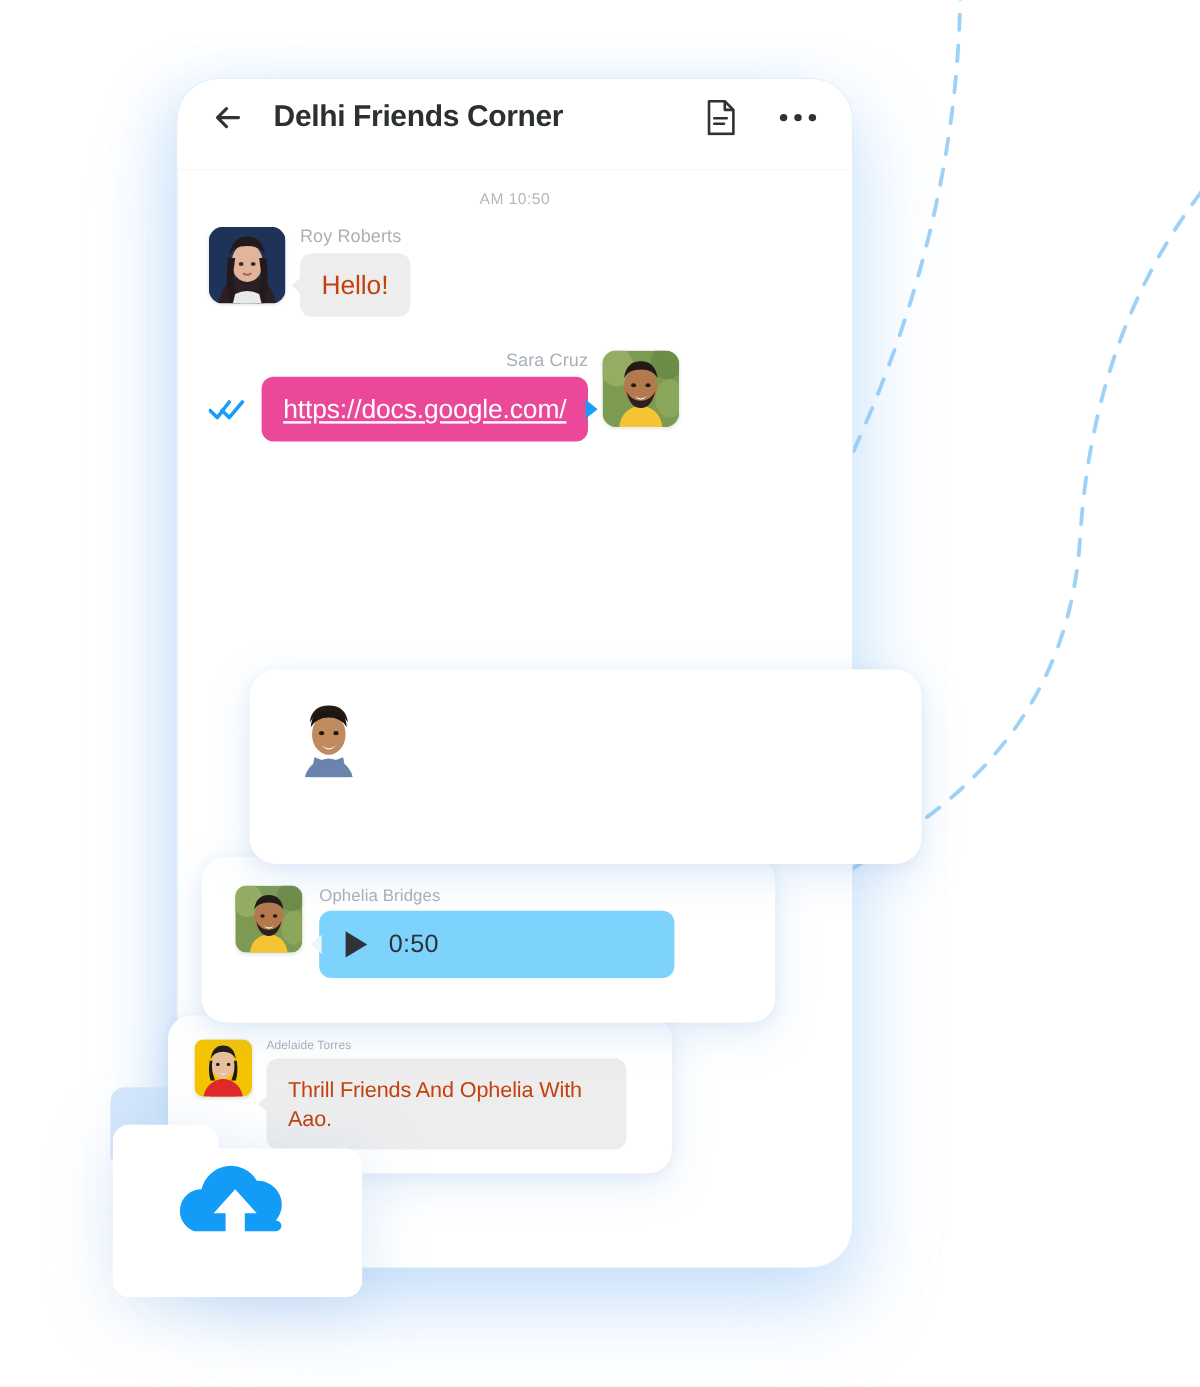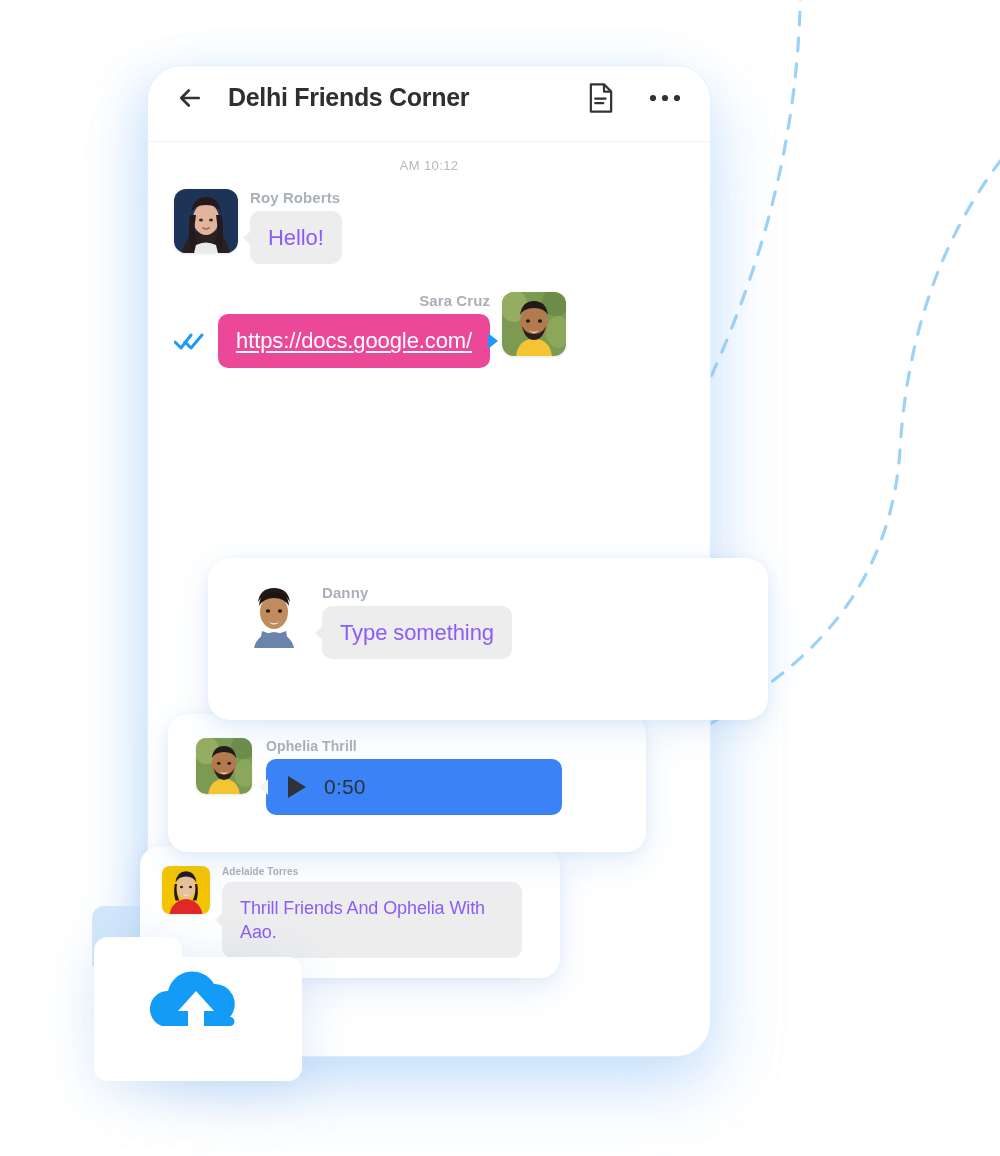--- a/index.html
+++ b/index.html
@@ -117,32 +117,32 @@
   }
   .avatar svg { display: block; width: 100%; height: 100%; }
 
   .msg-col { margin-left: 12px; max-width: 390px; }
   .msg-col.right { margin-left: 0; margin-right: 12px; text-align: right; }
 
   .sender {
     font-size: 15px;
     color: #a9b0b7;
     margin-bottom: 5px;
-    font-weight: 700;
+    font-weight: 400;
     letter-spacing: 0.1px;
   }
 
   .bubble {
     position: relative;
     display: inline-block;
     background: #ededee;
     border-radius: 10px;
     padding: 12px 18px;
     font-size: 22px;
-    color: #8b5cf6;
+    color: #c2410c;
     line-height: 1.34;
     text-align: left;
     letter-spacing: -0.1px;
   }
   .bubble.small { font-size: 18px; padding: 14px 18px; }
   
   .bubble.tail-left::before {
     content: "";
     position: absolute;
     left: -7px;
@@ -191,21 +191,21 @@
     align-items: flex-start;
     padding: 26px 0 0 34px;
   }
   .card-ophelia .card-inner { padding: 24px 0 0 28px; }
   .card-adelaide .card-inner { padding: 20px 0 0 22px; }
 
   .audio-bubble {
     display: flex;
     align-items: center;
     gap: 18px;
-    background: #3b82f6;
+    background: #7dd3fc;
     border-radius: 10px;
     padding: 16px 22px;
     min-width: 296px;
     position: relative;
     box-sizing: border-box;
   }
   .audio-bubble::before {
     content: "";
     position: absolute;
     left: -7px; top: 50%;
@@ -273,21 +273,21 @@
       <svg width="32" height="10" viewBox="0 0 32 10">
         <circle cx="4" cy="5" r="3.1" fill="#303336"></circle>
         <circle cx="16" cy="5" r="3.1" fill="#303336"></circle>
         <circle cx="28" cy="5" r="3.1" fill="#303336"></circle>
       </svg>
     </div>
   </div>
 
   <div class="chat-body">
 
-    <div class="timestamp">AM 10:12</div>
+    <div class="timestamp">AM 10:50</div>
 
     <div class="msg-row">
       <div class="avatar">
         <svg viewBox="0 0 64 64">
           <rect width="64" height="64" fill="#1d3458"></rect>
           <path d="M8 64 q4 -22 24 -24 q20 2 24 24 z" fill="#2b2021"></path>
           <ellipse cx="32" cy="30" rx="13" ry="16" fill="#e2b49c"></ellipse>
           <path d="M17 24 q2 -16 15 -16 q13 0 15 16 q-3 -8 -15 -8 q-12 0 -15 8z" fill="#241a1c"></path>
           <path d="M16 26 q-3 22 2 38 h8 q-8 -18 -4 -38z" fill="#241a1c"></path>
           <path d="M48 26 q3 22 -2 38 h-8 q8 -18 4 -38z" fill="#241a1c"></path>
@@ -346,24 +346,20 @@
         <path d="M12 64 q3 -14 20 -16 q17 2 20 16 z" fill="#6b84ad"></path>
         <ellipse cx="32" cy="28" rx="14" ry="17" fill="#c08b5e"></ellipse>
         <path d="M17 22 q1 -16 15 -16 q14 0 15 16 q-5 -8 -15 -8 q-10 0 -15 8z" fill="#1d1512"></path>
         <path d="M16 18 q6 -10 16 -10 q10 0 16 10 q-2 -14 -16 -14 q-14 0 -16 14z" fill="#241a15"></path>
         <ellipse cx="26" cy="27" rx="2.2" ry="1.8" fill="#23180f"></ellipse>
         <ellipse cx="38" cy="27" rx="2.2" ry="1.8" fill="#23180f"></ellipse>
         <path d="M26 37 q6 5 12 0 q-6 7 -12 0z" fill="#fffcf6"></path>
         <path d="M20 47 q12 6 24 0 l3 17 h-30z" fill="#6b84ad"></path>
       </svg>
     </div>
-    <div class="msg-col" style="margin-left:16px;">
-      <div class="sender">Danny</div>
-      <div class="bubble tail-left">Type something</div>
-    </div>
   </div>
 </div>
 
 <div class="float-card card-ophelia">
   <div class="card-inner">
     <div class="avatar" style="width:56px;height:56px;border-radius:10px;">
       <svg viewBox="0 0 64 64">
         <rect width="64" height="64" fill="#7d9a52"></rect>
         <ellipse cx="12" cy="14" rx="14" ry="16" fill="#95ad62"></ellipse>
         <ellipse cx="54" cy="10" rx="14" ry="14" fill="#6d8c48"></ellipse>
@@ -371,21 +367,21 @@
         <path d="M14 64 q2 -16 18 -18 q16 2 18 18 z" fill="#f5c433"></path>
         <ellipse cx="32" cy="30" rx="14" ry="16" fill="#b37a4e"></ellipse>
         <path d="M18 23 q2 -14 14 -14 q12 0 14 14 q-4 -7 -14 -7 q-10 0 -14 7z" fill="#221a16"></path>
         <path d="M20 34 q3 14 12 14 q9 0 12 -14 q-4 8 -12 8 q-8 0 -12 -8z" fill="#2b211a"></path>
         <ellipse cx="26" cy="29" rx="2.1" ry="1.7" fill="#241a14"></ellipse>
         <ellipse cx="38" cy="29" rx="2.1" ry="1.7" fill="#241a14"></ellipse>
         <path d="M27 38 q5 4 10 0 q-5 6 -10 0z" fill="#fffdf8"></path>
       </svg>
     </div>
     <div class="msg-col" style="margin-left:14px;">
-      <div class="sender" style="font-size:14px;">Ophelia Thrill</div>
+      <div class="sender" style="font-size:14px;">Ophelia Bridges</div>
       <div class="audio-bubble">
         <span class="play-tri"></span>
         <span class="audio-dur">0:50</span>
       </div>
     </div>
   </div>
 </div>
 
 <div class="float-card card-adelaide">
   <div class="card-inner">

